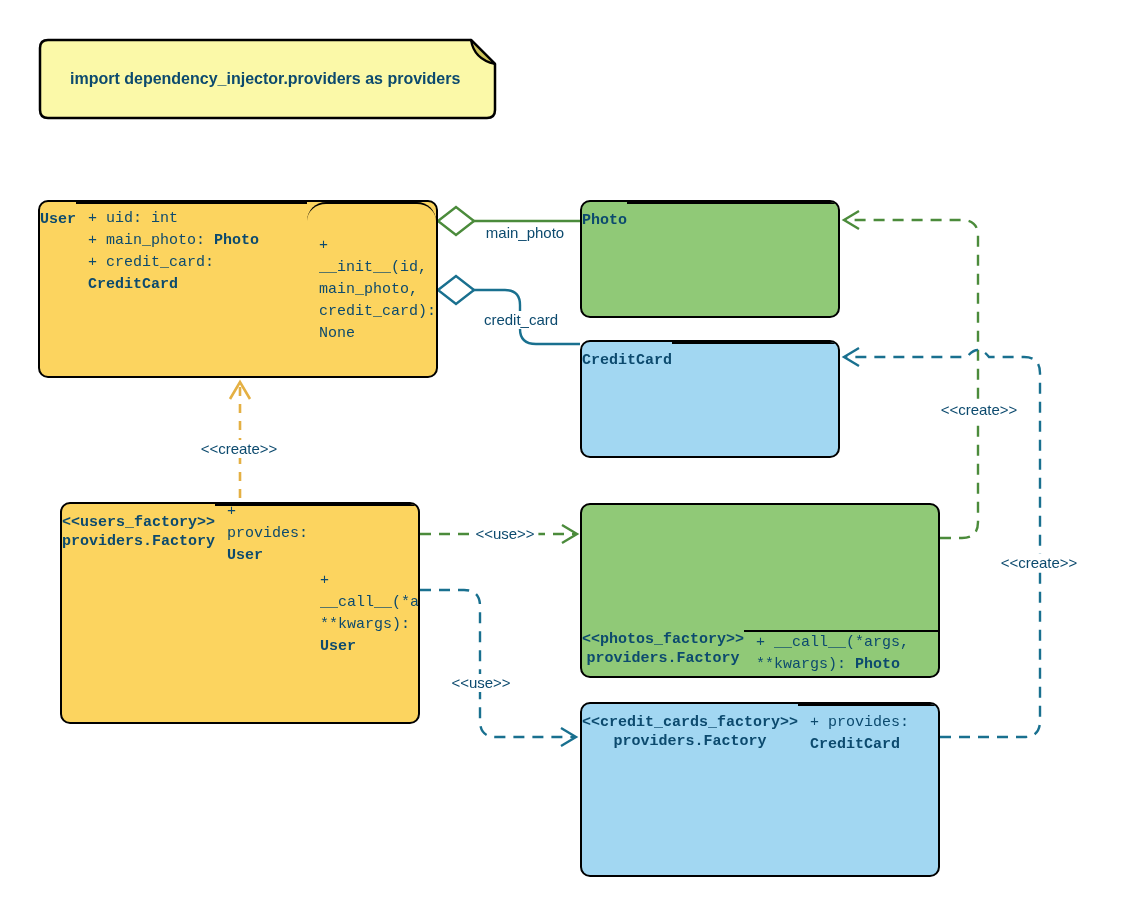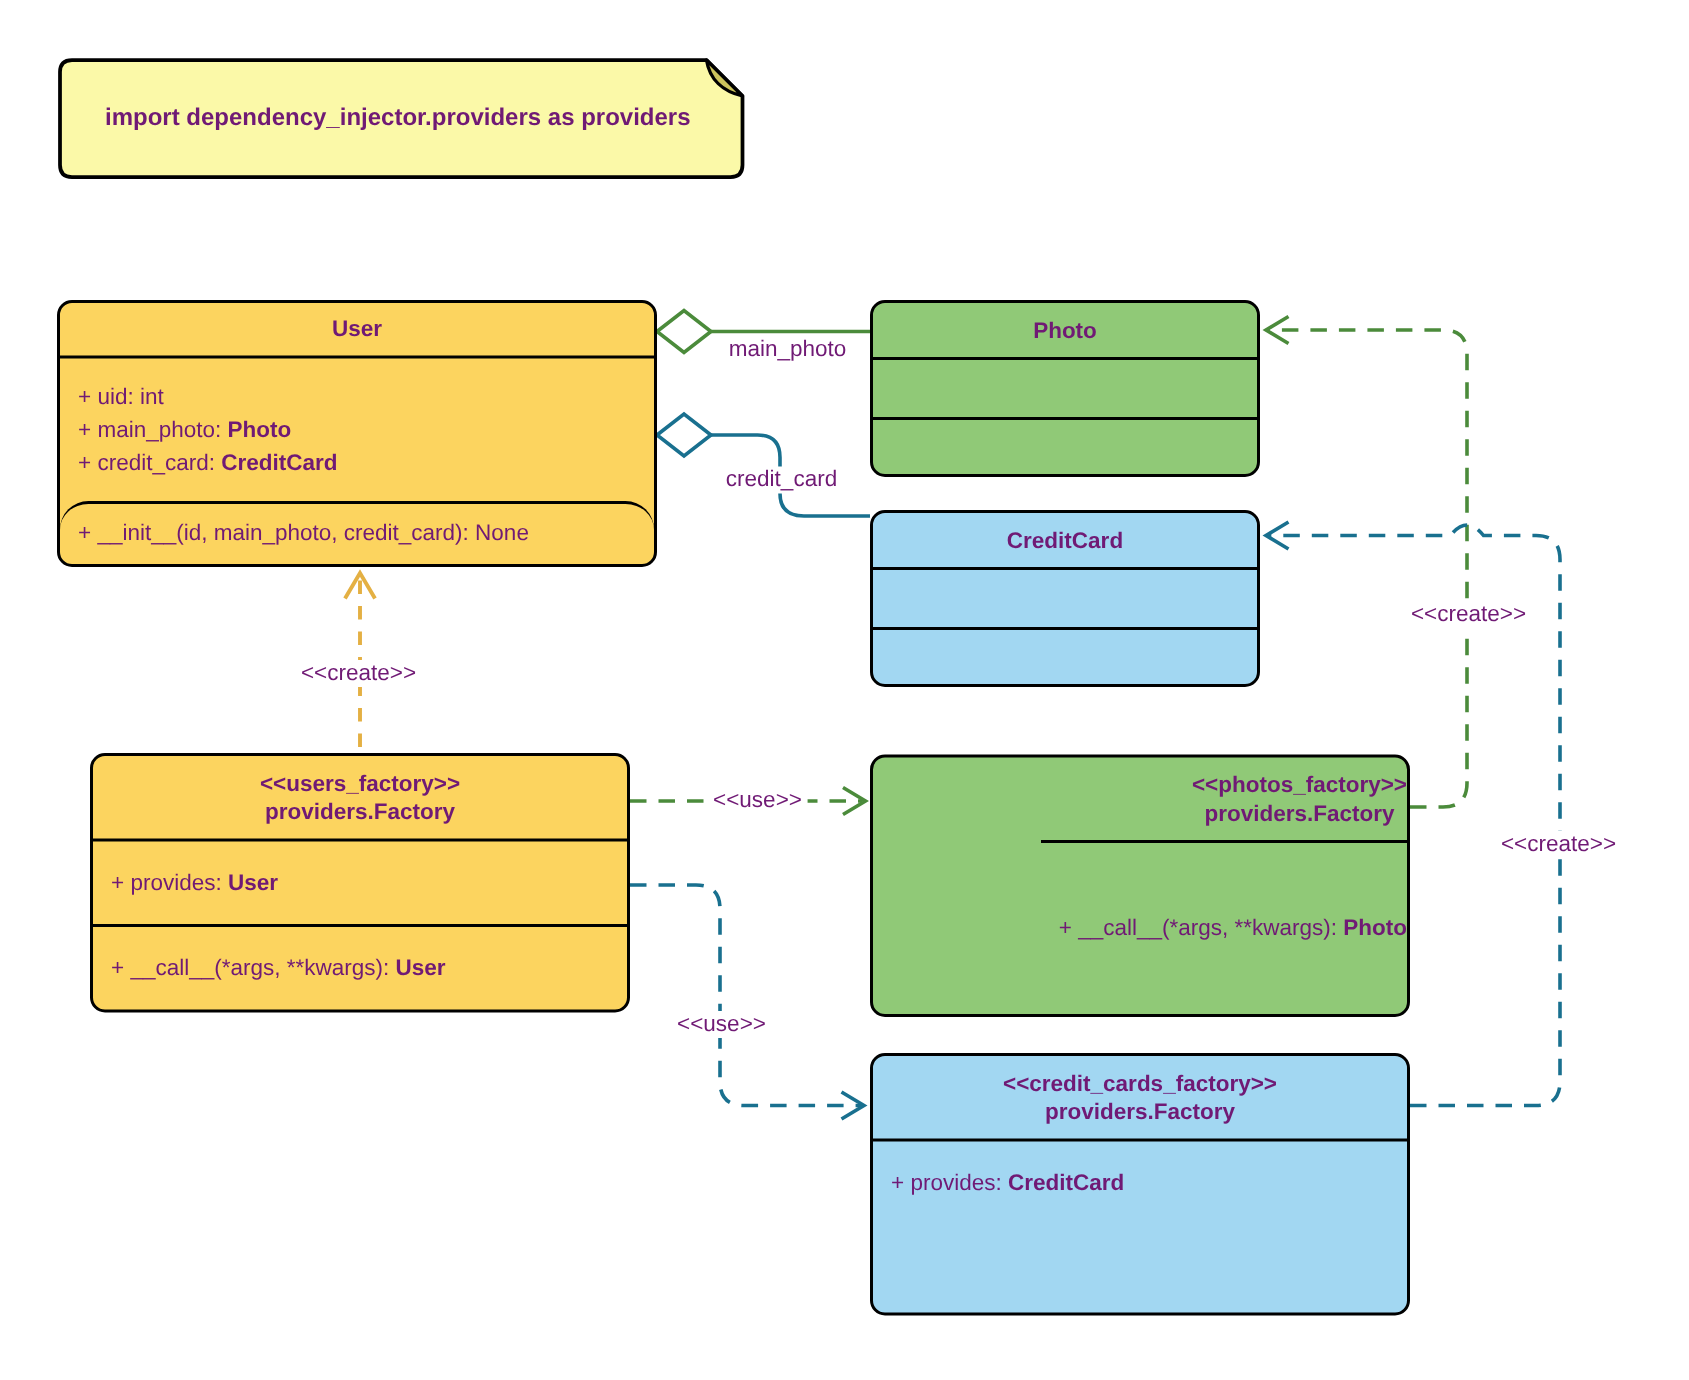--- a/index.html
+++ b/index.html
@@ -1,28 +1,29 @@
 <!DOCTYPE html>
 <html><head>
 <meta charset="utf-8">
 <style>
   html,body { margin:0; padding:0; background:#ffffff; }
   .canvas {
     position:relative; width:1126px; height:920px; background:#ffffff;
-    font-family:"Liberation Sans", sans-serif; color:#701a75;
+    font-family:"Liberation Sans", sans-serif; color:#0c4a6e;
     overflow:hidden;
   }
   svg.connectors { position:absolute; left:0; top:0; width:1126px; height:920px; }
 
   
   .uml-class {
     position:absolute; box-sizing:border-box;
     border:2px solid #000; border-radius:10px;
-    display:flex; flex-direction:column; overflow:hidden;
+    display:flex; flex-direction:row; overflow:hidden;
     z-index:2;
+    font-family:Liberation Mono, monospace;
   }
   .fill-yellow { background:#fcd45f; }
   .fill-green  { background:#90c977; }
   .fill-blue   { background:#a2d7f2; }
 
   .cmp { box-sizing:border-box; }
   .cmp + .cmp { border-top:2px solid #000; }
   .cmp-title {
     display:flex; flex-direction:column; align-items:center; justify-content:center;
     font-weight:bold; font-size:15px; line-height:19px; text-align:center;
@@ -123,21 +124,21 @@
   </div>
 
   <div class="uml-class fill-blue" style="left:580px; top:340px; width:260px; height:118px;">
     <div class="cmp cmp-title" style="height:36px;">
       <span>CreditCard</span>
     </div>
     <div class="cmp cmp-body" style="height:40px;"></div>
     <div class="cmp cmp-body" style="flex:1;"></div>
   </div>
 
-  <div class="uml-class fill-yellow" style="left:60px; top:502px; width:360px; height:173px;">
+  <div class="uml-class fill-yellow" style="left:60px; top:502px; width:360px; height:222px;">
     <div class="cmp cmp-title" style="height:55px;">
       <span>&lt;&lt;users_factory&gt;&gt;</span>
       <span>providers.Factory</span>
     </div>
     <div class="cmp cmp-body" style="height:57px;">
       <div class="row"><span>+ provides: </span><b>User</b></div>
     </div>
     <div class="cmp cmp-body" style="flex:1;">
       <div class="row"><span>+ __call__(*args, **kwargs): </span><b>User</b></div>
     </div>

